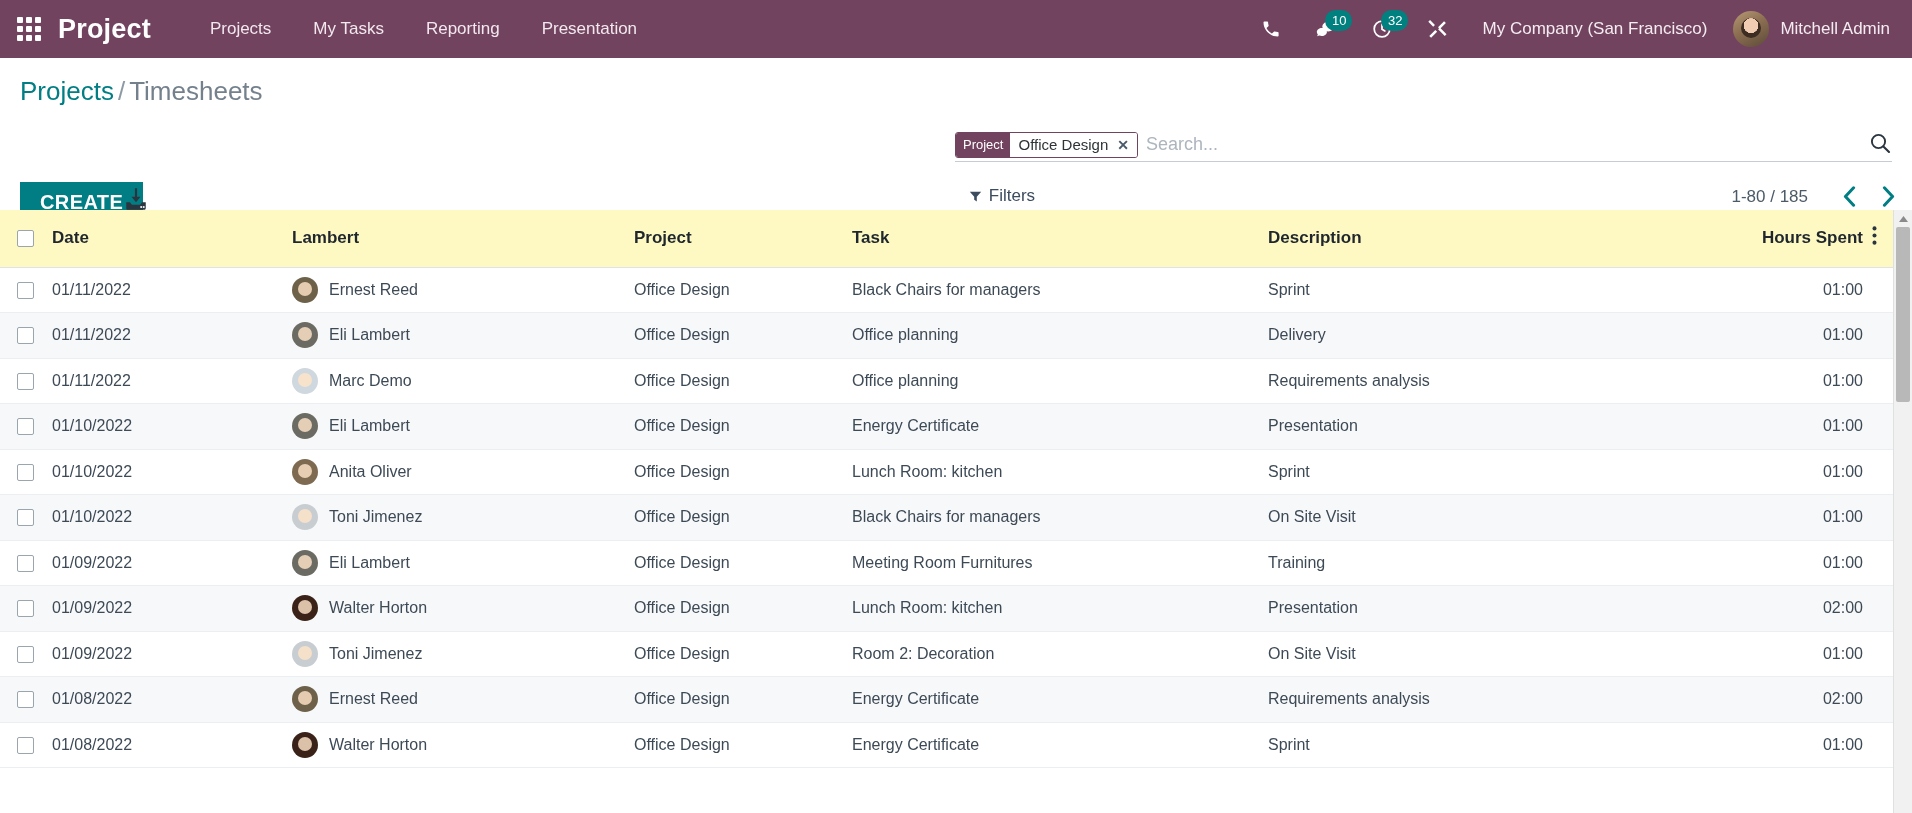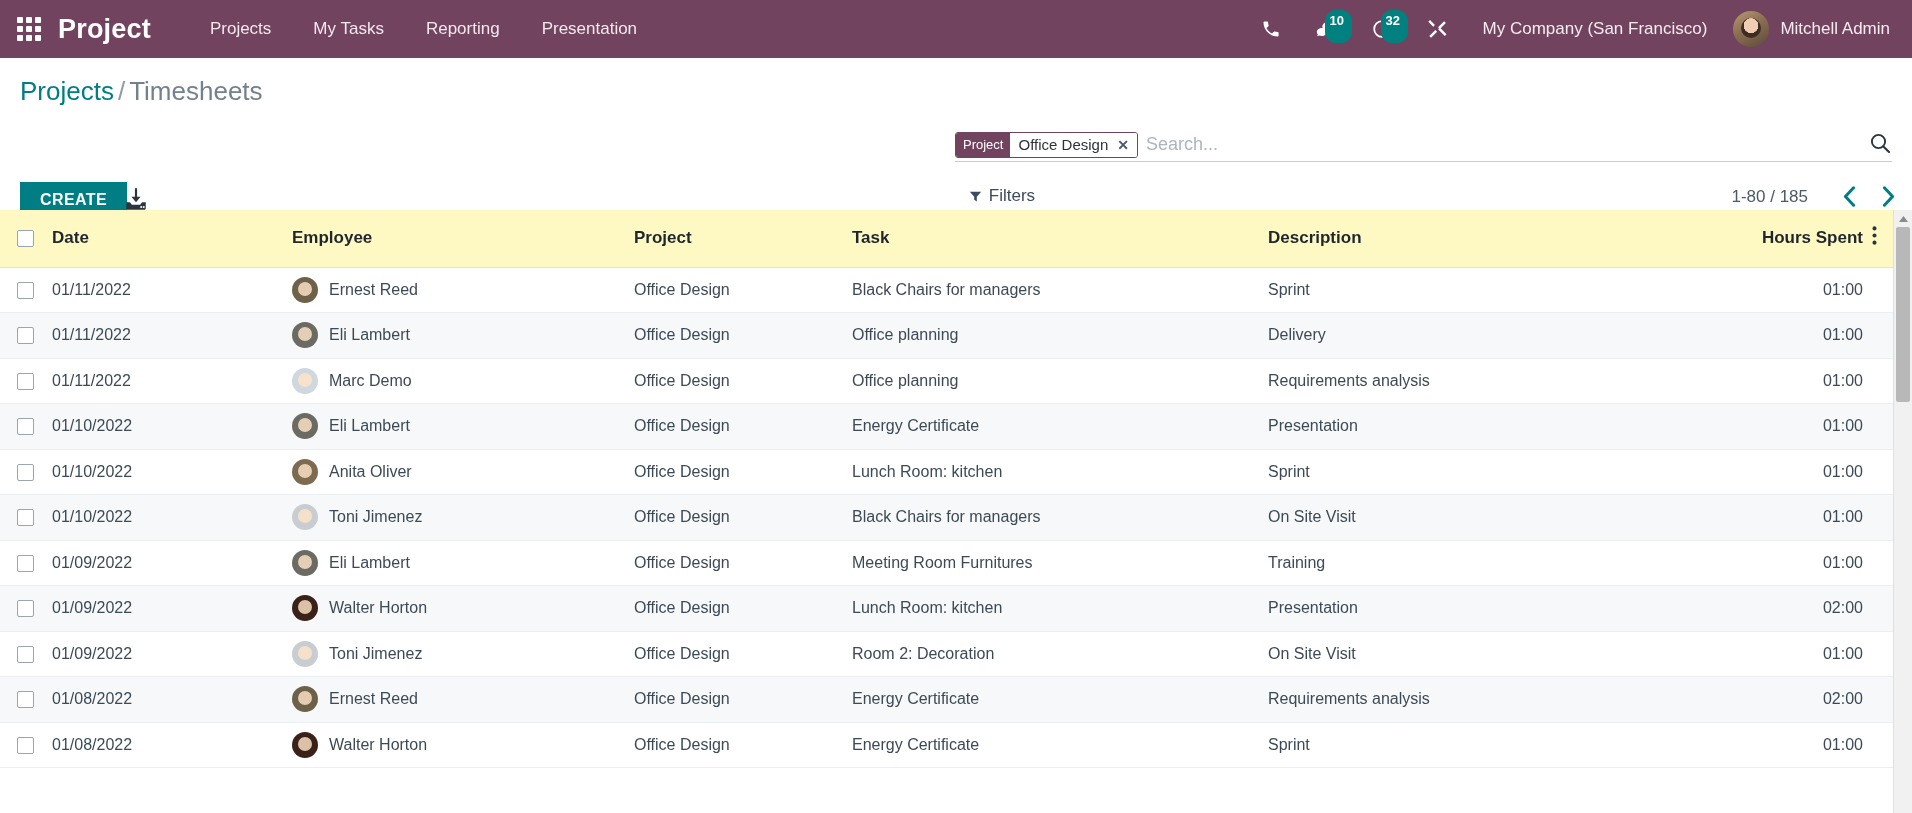--- a/index.html
+++ b/index.html
@@ -61,29 +61,29 @@
     padding: 0 17px;
     height: 58px;
     display: flex; align-items: center;
     cursor: pointer;
   }
   .nav-icon-btn svg { display: block; }
   .badge {
     position: absolute;
     top: 10px; left: 27px;
     min-width: 27px;
-    height: 33px;
+    height: 21px;
     background: #00807f;
     color: #fff;
     border-radius: 11px;
     font-size: 13px;
     line-height: 21px;
-    text-align: left;
+    text-align: right;
     padding: 0 5px;
-    font-weight: bold;
+    font-weight: normal;
   }
   .company-name {
     font-size: 17px;
     color: #f4ecf1;
     padding: 0 18px;
     white-space: nowrap;
     cursor: pointer;
   }
   .user-menu {
     display: flex; align-items: center;
@@ -125,21 +125,21 @@
   .bc-root { color: #017e84; }
   .bc-sep { color: #8e9aa3; margin: 0 4px; }
   .bc-current { color: #74818c; }
 
   .create-btn {
     position: absolute;
     left: 20px; top: 124px;
     background: #017e84;
     color: #ffffff;
     border: none;
-    font-size: 16px;
+    font-size: 20px;
     font-weight: bold;
     letter-spacing: .4px;
     padding: 9px 20px;
     cursor: pointer;
     border-radius: 0;
     font-family: "Liberation Sans", sans-serif;
   }
   .download-btn {
     position: absolute;
     left: 123px; top: 128px;
@@ -470,21 +470,21 @@
 </div>
 
 <div class="table-wrap">
   <table class="list">
     <thead>
       <tr>
         <th class="col-check">
           <span class="cbox"></span>
         </th>
         <th class="col-date">Date</th>
-        <th class="col-emp">Employee</th>
+        <th class="col-emp">Lambert</th>
         <th class="col-proj">Project</th>
         <th class="col-task">Task</th>
         <th class="col-desc">Description</th>
         <th class="col-hours">Hours Spent</th>
         <th class="col-opt">
           <span style="display:inline-block;padding-left:9px;">
             <svg width="5" height="19" viewBox="0 0 4 16">
               <circle cx="2" cy="2" r="1.7" fill="#2b353f"></circle>
               <circle cx="2" cy="8" r="1.7" fill="#2b353f"></circle>
               <circle cx="2" cy="14" r="1.7" fill="#2b353f"></circle>

